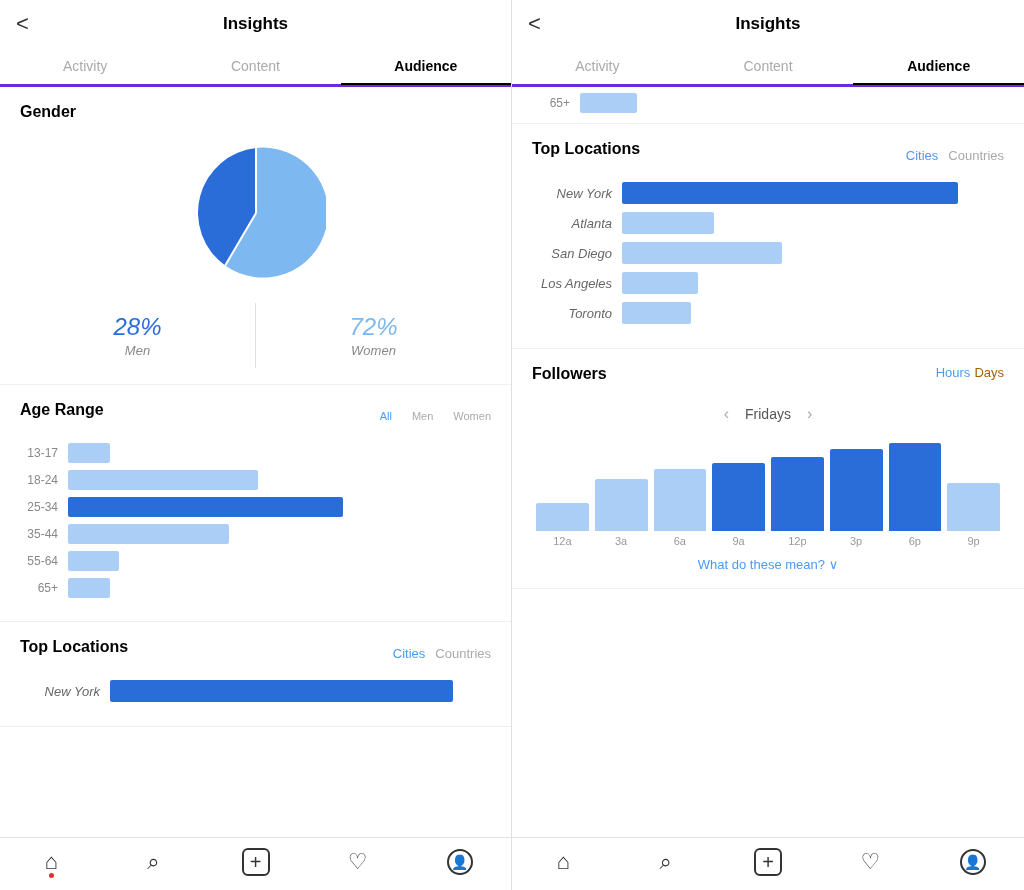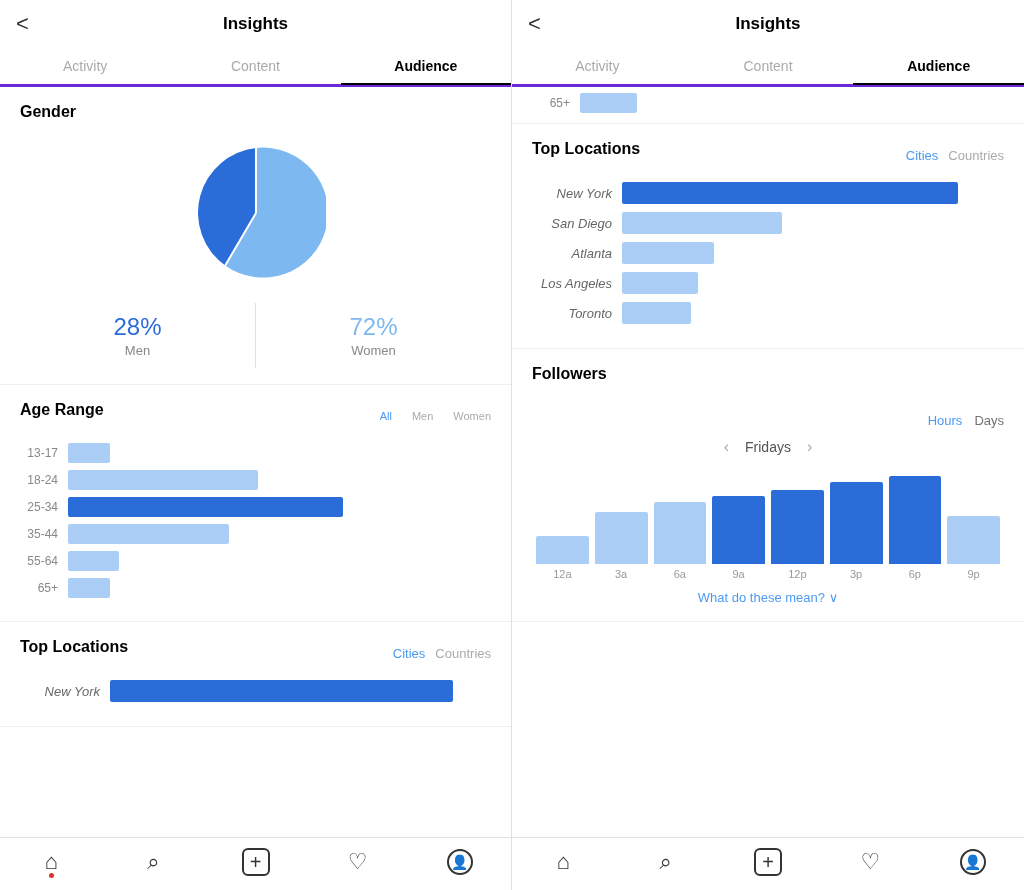--- a/index.html
+++ b/index.html
@@ -103,20 +103,21 @@
     .pie-chart {
       width: 140px;
       height: 140px;
       margin: 10px auto;
     }
 
     .gender-labels {
       display: flex;
       width: 100%;
       margin-top: 10px;
+      font-style: italic;
     }
     .gender-label {
       flex: 1;
       text-align: center;
       padding: 10px 0;
     }
     .gender-label:first-child {
       border-right: 1px solid #e0e0e0;
     }
     .gender-pct {
@@ -264,26 +265,25 @@
       border-bottom: 1px solid #f0f0f0;
     }
     .followers-header-row {
       display: flex;
       align-items: flex-start;
       justify-content: space-between;
       margin-bottom: 10px;
     }
     .time-filter {
       display: flex;
-      gap: 12px;
+      gap: 4px;
       font-size: 13px;
-      margin-top: 48px;
     }
     .time-filter-item {
-      color: #737373;
+      color: #a16207;
       cursor: pointer;
     }
     .time-filter-item.active {
       color: #4a9af5;
     }
     .day-nav {
       display: flex;
       align-items: center;
       justify-content: center;
       gap: 16px;
@@ -526,29 +526,29 @@
         </div>
       </div>
       <div id="right-location-bars">
           <div class="location-bar-row">
             <div class="location-name">New York</div>
             <div class="location-bar-bg">
               <div class="location-bar-fill loc-bar-primary" style="width: 88%;"></div>
             </div>
           </div>
           <div class="location-bar-row">
+            <div class="location-name">Atlanta</div>
+            <div class="location-bar-bg">
+              <div class="location-bar-fill loc-bar-secondary" style="width: 24%;"></div>
+            </div>
+          </div>
+          <div class="location-bar-row">
             <div class="location-name">San Diego</div>
             <div class="location-bar-bg">
               <div class="location-bar-fill loc-bar-secondary" style="width: 42%;"></div>
-            </div>
-          </div>
-          <div class="location-bar-row">
-            <div class="location-name">Atlanta</div>
-            <div class="location-bar-bg">
-              <div class="location-bar-fill loc-bar-secondary" style="width: 24%;"></div>
             </div>
           </div>
           <div class="location-bar-row">
             <div class="location-name">Los Angeles</div>
             <div class="location-bar-bg">
               <div class="location-bar-fill loc-bar-secondary" style="width: 20%;"></div>
             </div>
           </div>
           <div class="location-bar-row">
             <div class="location-name">Toronto</div>

